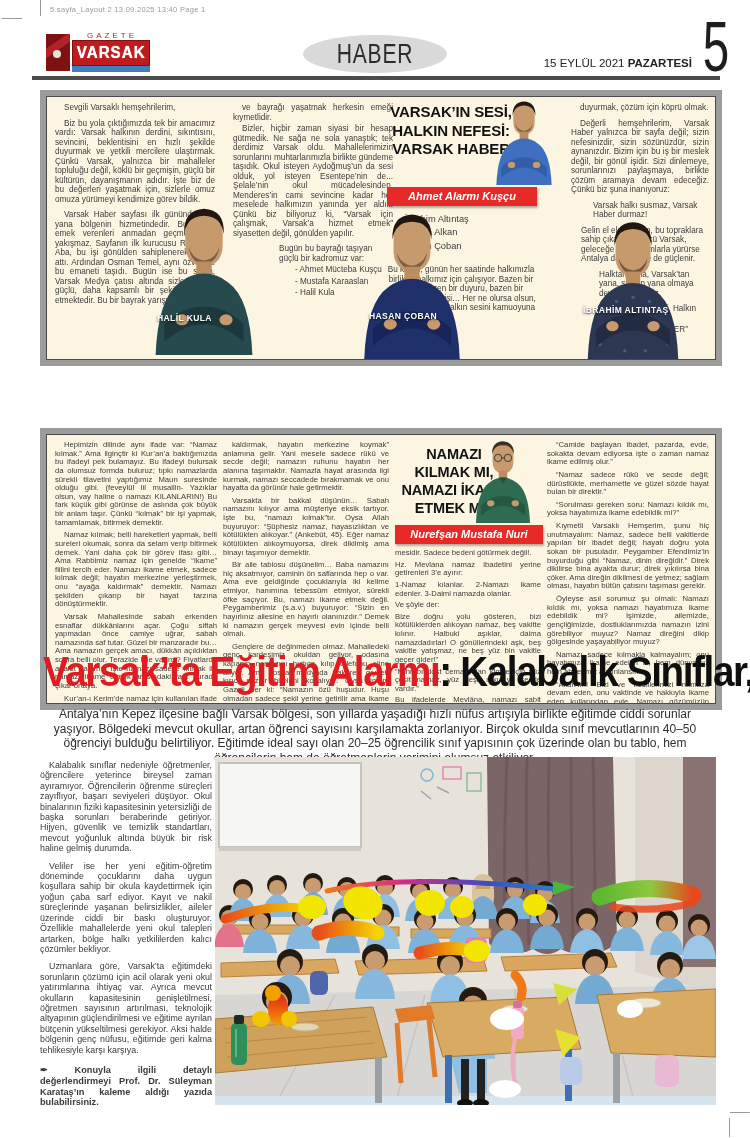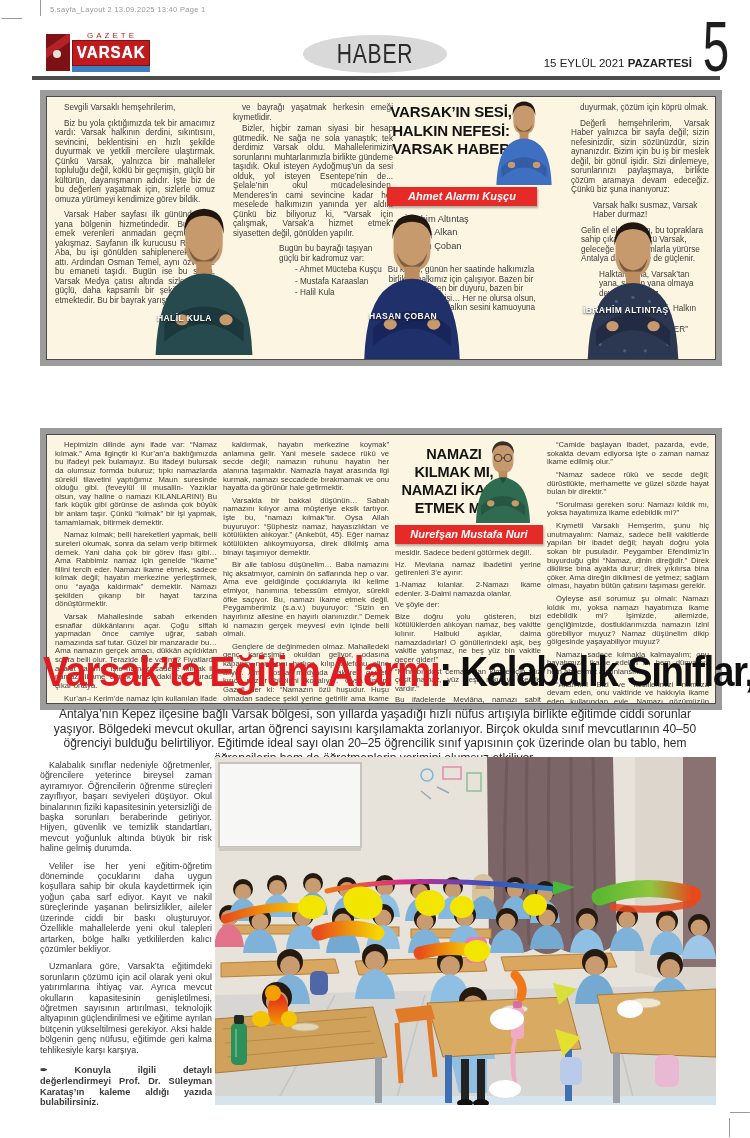--- a/index.html
+++ b/index.html
@@ -244,21 +244,21 @@
       <p class="ni" style="margin:0 0 3px;">“Mihrabı dost cemali olan kimse için yüz çeşit namaz, yüz çeşit rüku ve secde vardır.”</p>
       <p class="ni" style="margin:0 0 3px;">Bu ifadelerde Mevlâna, namazı sabit ritüelden öte bir aşk hali, sürekli bir Allah’a bağlılık ve içsel ibadet olarak tanımlar.</p>
 
     </div>
 
     <div class="col" style="left:500px;top:6px;width:162px;">
       <p>“Camide başlayan ibadet, pazarda, evde, sokakta devam ediyorsa işte o zaman namaz ikame edilmiş olur.”</p>
       <p>“Namaz sadece rükû ve secde değil; dürüstlükte, merhamette ve güzel sözde hayat bulan bir direktir.”</p>
       <p>“Sorulması gereken soru: Namazı kıldık mı, yoksa hayatımıza ikame edebildik mi?”</p>
       <p>Kıymetli Varsaklı Hemşerim, şunu hiç unutmayalım: Namaz, sadece belli vakitlerde yapılan bir ibadet değil; hayatı doğru yola sokan bir pusuladır. Peygamber Efendimiz’in buyurduğu gibi “Namaz, dinin direğidir.” Direk dikilirse bina ayakta durur; direk yıkılırsa bina çöker. Ama direğin dikilmesi de yetmez; sağlam olması, hayatın bütün çatısını taşıması gerekir.</p>
-      <p>Öyleyse asıl sorumuz şu olmalı: Namazı kıldık mı, yoksa namazı hayatımıza ikame edebildik mi? İşimizde, ailemizde, gençliğimizde, dostluklarımızda namazın izini görebiliyor muyuz? Namaz düşünelim dikip gölgesinde yaşayabiliyor muyuz?</p>
+      <p>Öyleyse asıl sorumuz şu olmalı: Namazı kıldık mı, yoksa namazı hayatımıza ikame edebildik mi? İşimizde, ailemizde, gençliğimizde, dostluklarımızda namazın izini görebiliyor muyuz? Namaz direğini dikip gölgesinde yaşayabiliyor muyuz?</p>
       <p>Namazı sadece kılmakla kalmayalım; onu hayatımıza ikame edelim ki, hem dünyamız hem ahiretimiz aydınlansın.</p>
       <p>“Allah’ım! Bizi ve nesillerimizi namaza devam eden, onu vaktinde ve hakkıyla ikame eden kullarından eyle. Namazı gözümüzün nuru, kalplerimizin huzuru ve amellerimizin ıslahına vesile kıl. Bizi, anne-babamızı ve bütün müminleri bağışla.” Amin.</p>
     </div>
   </div>
 
   <div id="headline">
     <span class="inner">
       <span class="hl-red">Varsak’ta Eğitim Alarmı</span><span class="hl-black">: Kalabalık Sınıflar, Yetersiz Okullar</span>
     </span>
   </div>

